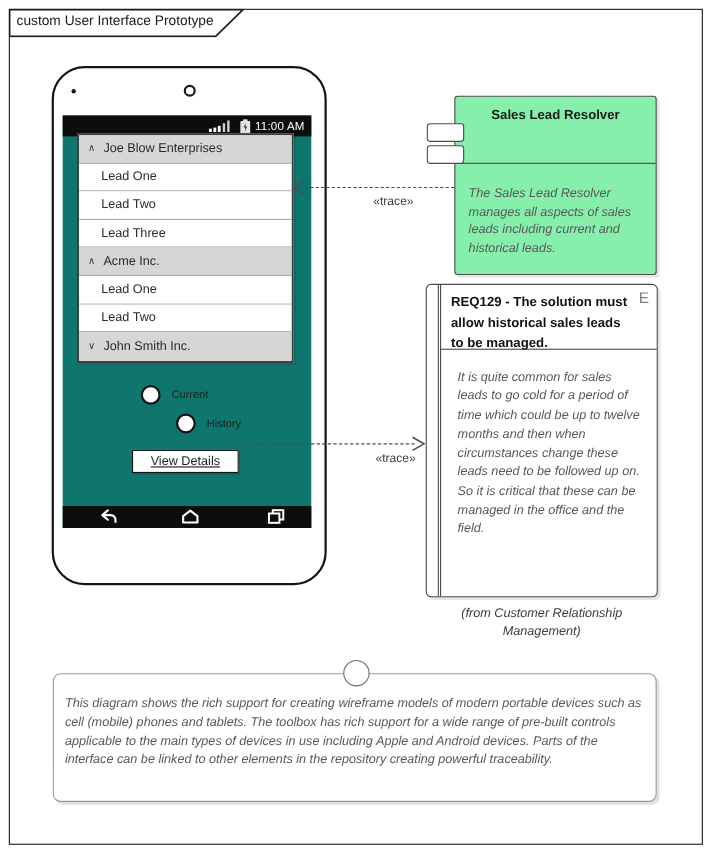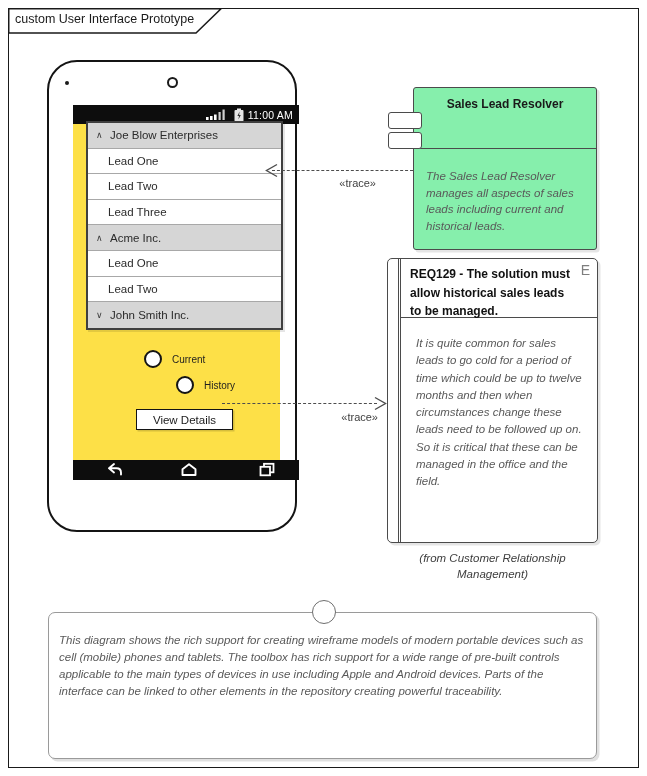--- a/index.html
+++ b/index.html
@@ -15,21 +15,21 @@
   .frame-tab .tab-label{
     position:absolute;left:7px;top:4px;font-weight:normal;font-size:12.5px;white-space:nowrap;
   }
   
   .phone{
     position:absolute;left:47px;top:60px;width:250px;height:472px;background:#fff;
     border:2.5px solid #141414;border-radius:30px;
   }
   .phone-dot{position:absolute;left:16px;top:19px;width:4px;height:4px;border-radius:50%;background:#1a1a1a;}
   .phone-cam{position:absolute;left:118px;top:15px;width:11px;height:11px;border-radius:50%;border:2.5px solid #1a1a1a;background:#fff;}
-  .screen{position:absolute;left:24px;top:43px;width:207px;height:375px;background:#fde047;}
+  .screen{position:absolute;left:8px;top:43px;width:226px;height:375px;background:#0f766e;}
   .status-bar{
     position:absolute;left:0;top:0;width:226px;height:19px;background:#0d0d0d;color:#fff;
     display:flex;align-items:center;justify-content:flex-end;gap:4px;padding:0 6px;
   }
   .status-time{font-size:10.5px;letter-spacing:.2px;}
   .nav-bar{position:absolute;left:0;bottom:0;width:226px;height:20px;background:#0d0d0d;}
   .nav-bar svg{position:absolute;top:1px;}
   .nav-back{left:31px;} .nav-home{left:106px;} .nav-recents{left:184px;}
   
   .lead-list{
@@ -46,20 +46,21 @@
   .lrow.group .glabel{margin-left:2px;}
   
   .radio-row{position:absolute;left:71px;display:flex;align-items:center;gap:10px;}
   .radio-current{top:245px;} .radio-history{top:271px;padding-left:32px;}
   .radio-circle{width:18px;height:18px;border-radius:50%;border:2px solid #141414;background:#fff;}
   .radio-label{font-size:10px;color:#1f1f1f;}
   .view-btn{
     position:absolute;left:63px;top:304px;width:97px;height:21px;background:#fff;
     border:1.5px solid #141414;font-size:11.5px;display:flex;align-items:center;justify-content:center;
     box-shadow:1.5px 1.5px 0 rgba(0,0,0,.15);
+    text-decoration:underline;
   }
   
   .component{
     position:absolute;left:413px;top:87px;width:184px;height:163px;background:#86efac;
     border:1.5px solid #4b4b4b;border-radius:3px;box-shadow:2.5px 2.5px 0 rgba(0,0,0,.10);
   }
   .component-title{
     height:61px;border-bottom:1.5px solid #4b4b4b;text-align:center;
     font-weight:bold;font-size:12px;padding-top:9px;
   }
@@ -93,21 +94,21 @@
   
   .trace-line{position:absolute;border-top:1.5px dashed #4d4d4d;height:0;}
   .trace1{left:272px;top:170px;width:141px;}
   .trace2{left:222px;top:403px;width:155px;}
   .trace-arrow{position:absolute;}
   .arrow1{left:265px;top:163px;} .arrow2{left:374px;top:396px;}
   .trace-label{position:absolute;width:84px;text-align:right;font-size:11px;color:#3f3f3f;}
   .tlabel1{left:292px;top:177px;} .tlabel2{left:294px;top:411px;}
   
   .note{
-    position:absolute;left:48px;top:612px;width:549px;height:147px;background:#fff;
+    position:absolute;left:48px;top:612px;width:549px;height:117px;background:#fff;
     border:1.5px solid #9a9a9a;border-radius:7px;box-shadow:2.5px 2.5px 0 rgba(0,0,0,.12);
   }
   .note-circle{
     position:absolute;left:263px;top:-13px;width:24px;height:24px;border-radius:50%;
     background:#fff;border:1.5px solid #6e6e6e;
   }
   .note-text{
     padding:19px 12px 0 10px;font-style:italic;font-size:11.5px;color:#595959;line-height:1.48;
   }
 </style>

